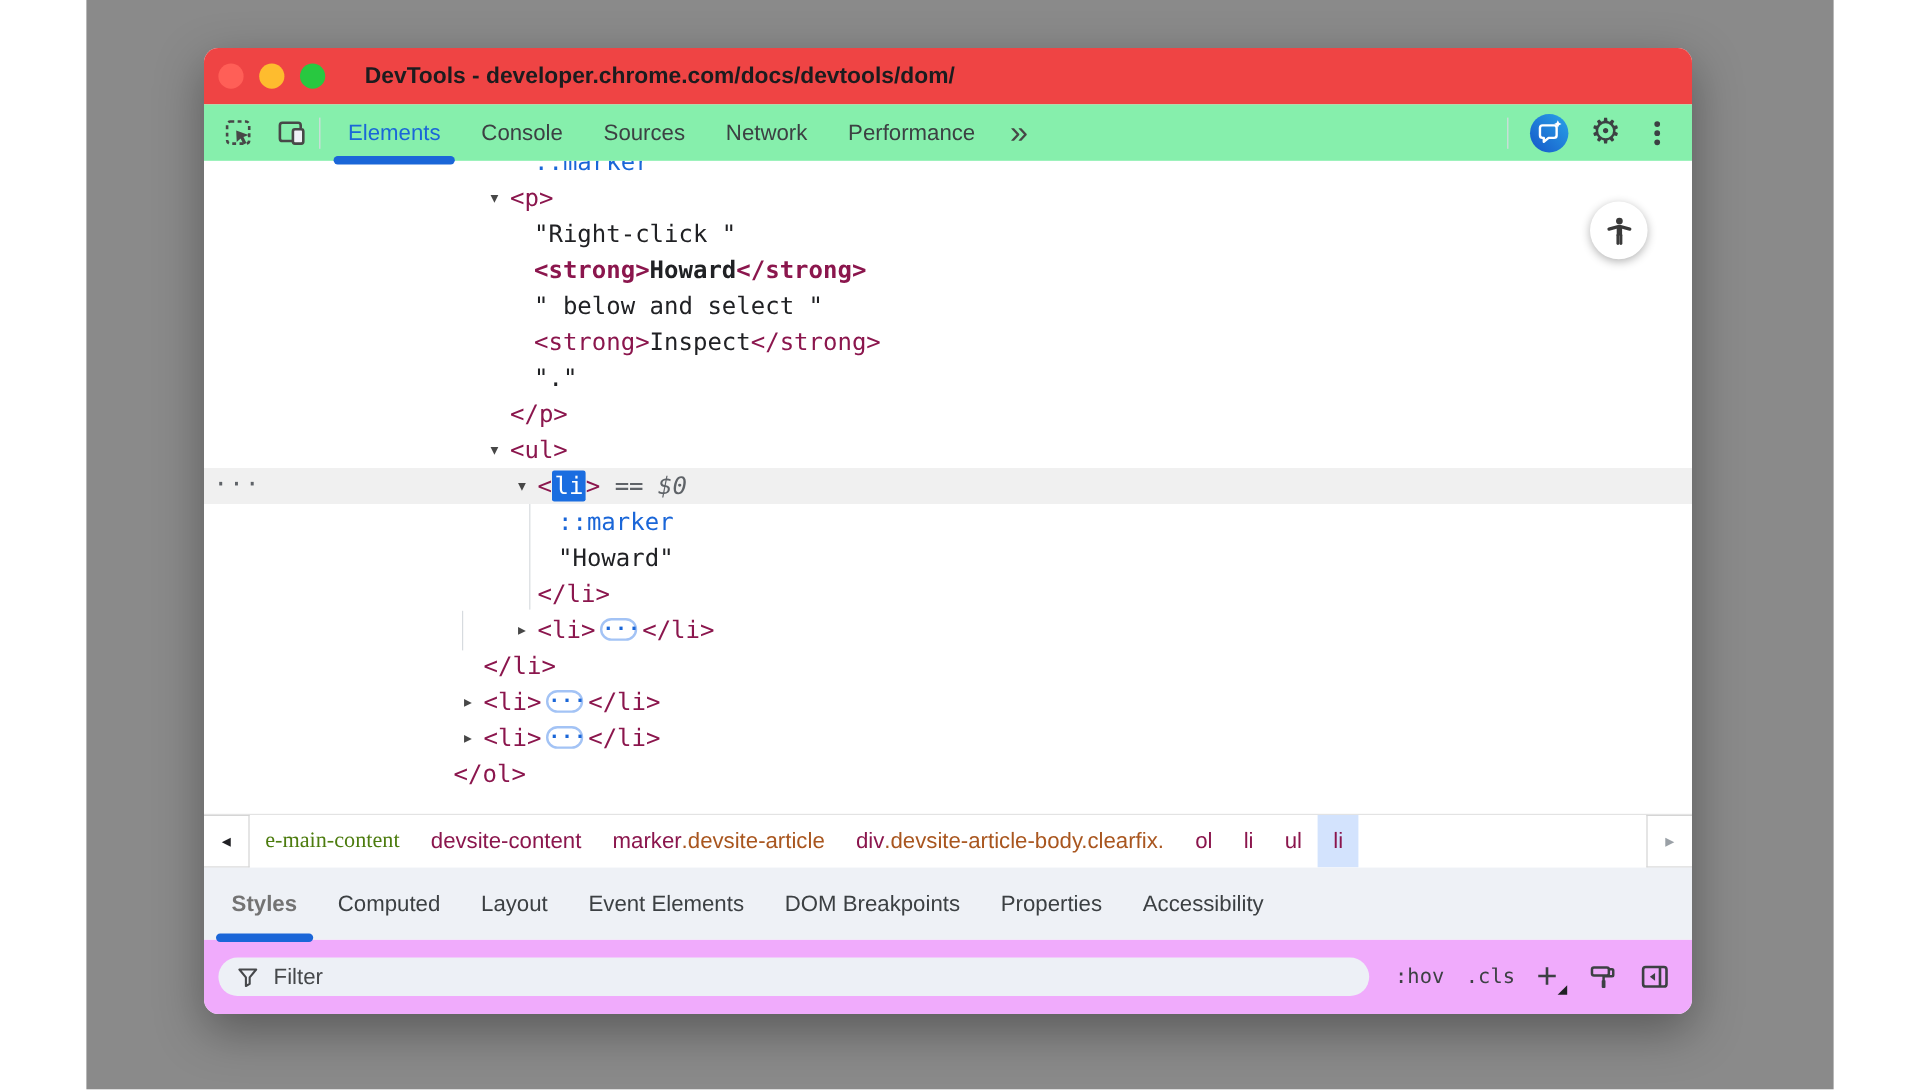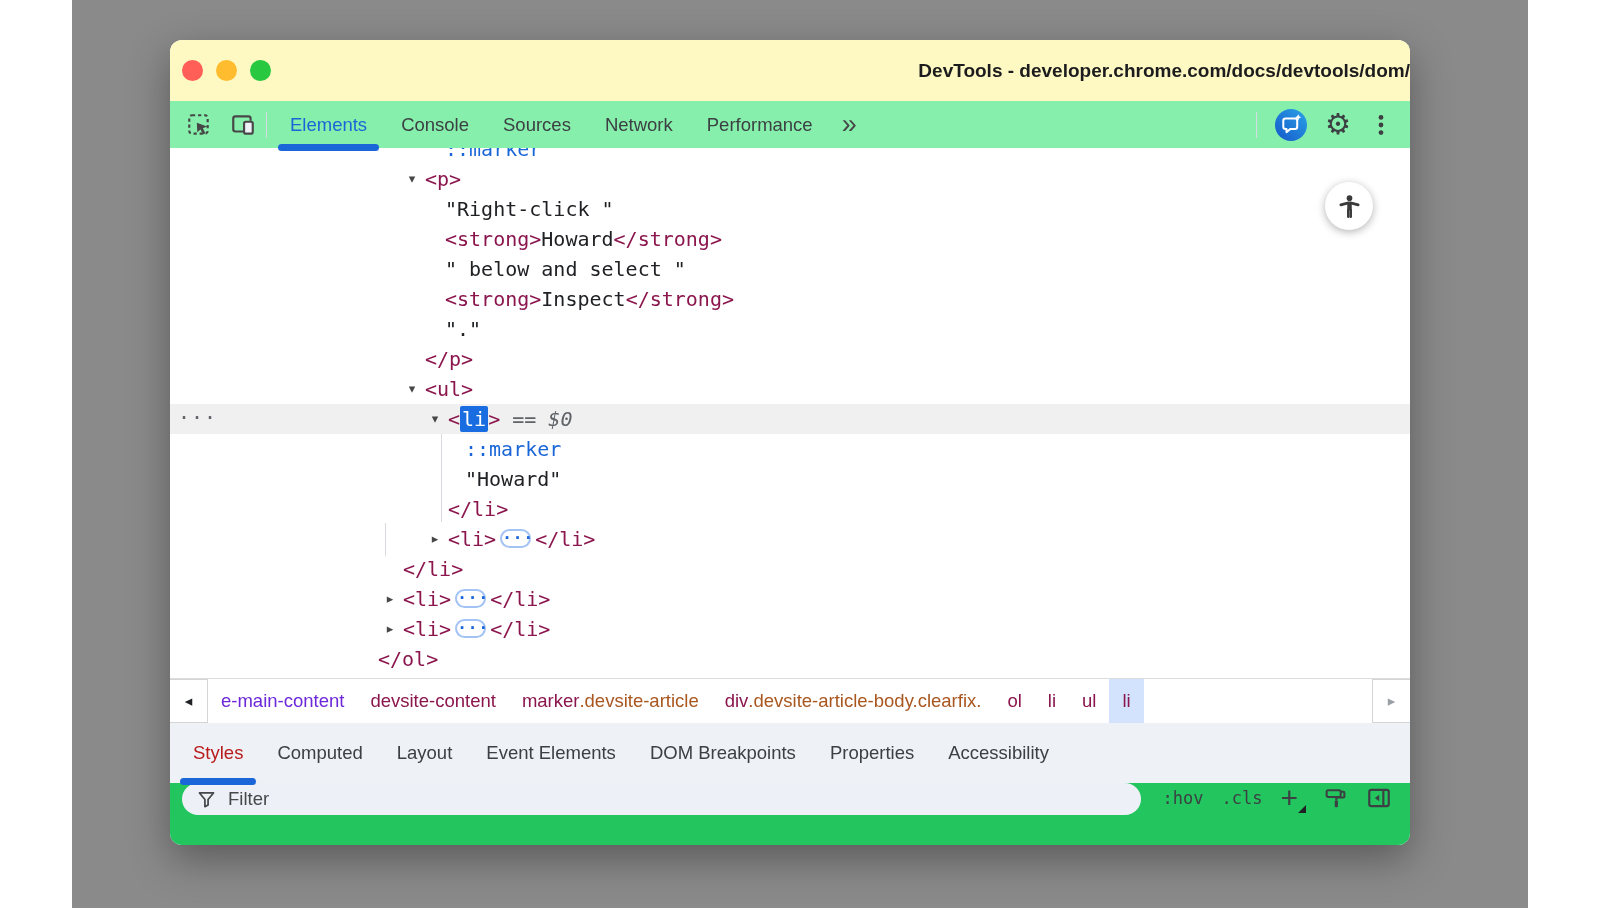--- a/index.html
+++ b/index.html
@@ -6,21 +6,21 @@
   html,body { background:#ffffff; }
   .stage { position:relative; width:1600px; height:908px; overflow:hidden;
            font-family:"Liberation Sans", sans-serif; }
   .backdrop { position:absolute; left:72px; top:0; width:1456px; height:908px; background:#8a8a8a; }
 
   .window { position:absolute; left:170px; top:40px; width:1240px; height:805px;
             background:#fff; border-radius:12px; overflow:hidden;
             box-shadow:0 14px 40px rgba(0,0,0,.35); display:flex; flex-direction:column; }
 
   
-  .titlebar { height:61px; background:#fef9c3; display:flex; align-items:center; flex:0 0 auto;justify-content:space-between; }
+  .titlebar { height:47px; background:#ef4444; display:flex; align-items:center; flex:0 0 auto; }
   .lights { display:flex; gap:13px; padding-left:12px; }
   .light { width:21px; height:21px; border-radius:50%; }
   .l-red { background:#ff5f57; } .l-yellow { background:#febc2e; } .l-green { background:#28c840; }
   .win-title { margin-left:33px; font-size:19px; font-weight:700; color:#1c1c1e; }
 
   
   .toolbar { height:47px; background:#86efac; display:flex; align-items:center; flex:0 0 auto; position:relative; z-index:3; }
   .tb-icon { width:26px; height:26px; display:flex; align-items:center; justify-content:center; flex:0 0 auto; }
   .tb-left { display:flex; align-items:center; gap:18px; padding:0 10px 0 16px; }
   .v-div { width:1px; height:26px; background:#d7dbe2; flex:0 0 auto; }
@@ -61,34 +61,34 @@
   .crumbbar { height:45px; background:#fff; border-top:1px solid #dcdcdc; display:flex;
               align-items:stretch; flex:0 0 auto; }
   .crumb-btn { width:38px; flex:0 0 auto; background:#fff; border:1px solid #d5d5d5;
                display:flex; align-items:center; justify-content:center; font-size:15px; }
   .crumb-btn.left { color:#202124; border-left:none; }
   .crumb-btn.right { color:#9aa0a6; border-right:none; }
   .crumbs { flex:1 1 auto; display:flex; align-items:stretch; overflow:hidden; font-size:18.5px; }
   .crumb { display:flex; align-items:center; padding:0 13px; white-space:nowrap; }
   .crumb.selected { background:#d3e3fd; }
   .crumb .c-tag { color:#8b164d; }
-  .crumb.plain .c-tag { color:#6d28d9; }
+  .crumb.plain .c-tag { color:#4d7c0f;font-family:Liberation Serif, serif; }
   .crumb .c-cls { color:#a9561f; }
 
   
   .styles-tabs { height:60px; background:#eef1f6; display:flex; align-items:center;
                  padding-left:6px; flex:0 0 auto; position:relative; z-index:2; }
   .stab { position:relative; height:100%; display:flex; align-items:center; padding:0 17px;
           font-size:18.5px; color:#3c4043; }
-  .stab.active { color:#b91c1c; font-weight:400; }
+  .stab.active { color:#737373; font-weight:700; }
   .stab .tab-underline { position:absolute; left:4px; right:4px; bottom:-2px; height:7px;
           border-radius:4px; background:#1a66d8; }
 
   
-  .filterbar { height:62px; background:#22c55e; display:flex; align-items:flex-start;
+  .filterbar { height:62px; background:#f0abfc; display:flex; align-items:center;
                padding:0 18px 0 12px; flex:0 0 auto; }
   .filter-pill { flex:1 1 auto; height:32px; border-radius:16px; background:#edf0f6;
                  display:flex; align-items:center; padding:0 14px; margin-right:22px; }
   .filter-ph { margin-left:11px; font-size:18.5px; color:#46484b; }
   .fb-controls { display:flex; align-items:center; gap:18px; flex:0 0 auto; }
   .fb-txt { font-family:"DejaVu Sans Mono", monospace; font-size:17px; color:#3c4043; }
   .plus-wrap { position:relative; font-size:30px; color:#3c4043; line-height:1; padding-right:6px; }
   .plus-caret { position:absolute; right:-2px; bottom:0; width:0; height:0;
                 border-left:8px solid transparent; border-bottom:8px solid #202124; }
   svg { display:block; }
@@ -163,21 +163,21 @@
       </div>
     </div>
 
     <div class="dom-area">
       <div class="guide" style="left:271px; top:286px; height:88px;"></div>
       <div class="guide" style="left:215px; top:375px; height:33px;"></div>
       <div class="dom-rows">
           <div class="dom-row" style="padding-left: 275px; margin-top: 0px;"><span class="pt-pseudo">::marker</span></div>
           <div class="dom-row" style="padding-left: 255px;"><span class="arrow" style="left: 233px;">▾</span><span class="pt-tag">&lt;p&gt;</span></div>
           <div class="dom-row" style="padding-left: 275px;"><span class="pt-text">"Right-click "</span></div>
-          <div class="dom-row" style="padding-left: 275px;"><span class="pt-tag">&lt;strong&gt;</span><span class="pt-text">Howard</span><span class="pt-tag">&lt;/strong&gt;</span></div>
+          <div class="dom-row" style="padding-left: 275px; font-weight: bold;"><span class="pt-tag">&lt;strong&gt;</span><span class="pt-text">Howard</span><span class="pt-tag">&lt;/strong&gt;</span></div>
           <div class="dom-row" style="padding-left: 275px;"><span class="pt-text">" below and select "</span></div>
           <div class="dom-row" style="padding-left: 275px;"><span class="pt-tag">&lt;strong&gt;</span><span class="pt-text">Inspect</span><span class="pt-tag">&lt;/strong&gt;</span></div>
           <div class="dom-row" style="padding-left: 275px;"><span class="pt-text">"."</span></div>
           <div class="dom-row" style="padding-left: 255px;"><span class="pt-tag">&lt;/p&gt;</span></div>
           <div class="dom-row" style="padding-left: 255px;"><span class="arrow" style="left: 233px;">▾</span><span class="pt-tag">&lt;ul&gt;</span></div>
           <div class="dom-row selected" style="padding-left: 278px;"><span class="arrow" style="left: 256px;">▾</span><span class="gutter-dots">···</span><span class="pt-tag">&lt;</span><span class="pt-sel">li</span><span class="pt-tag">&gt;</span><span class="pt-eq"> == </span><span class="pt-dollar">$0</span></div>
           <div class="dom-row" style="padding-left: 295px;"><span class="pt-pseudo">::marker</span></div>
           <div class="dom-row" style="padding-left: 295px;"><span class="pt-text">"Howard"</span></div>
           <div class="dom-row" style="padding-left: 278px;"><span class="pt-tag">&lt;/li&gt;</span></div>
           <div class="dom-row" style="padding-left: 278px;"><span class="arrow" style="left: 256px;">▸</span><span class="pt-tag">&lt;li&gt;</span><span class="epill">···</span><span class="pt-tag">&lt;/li&gt;</span></div>

